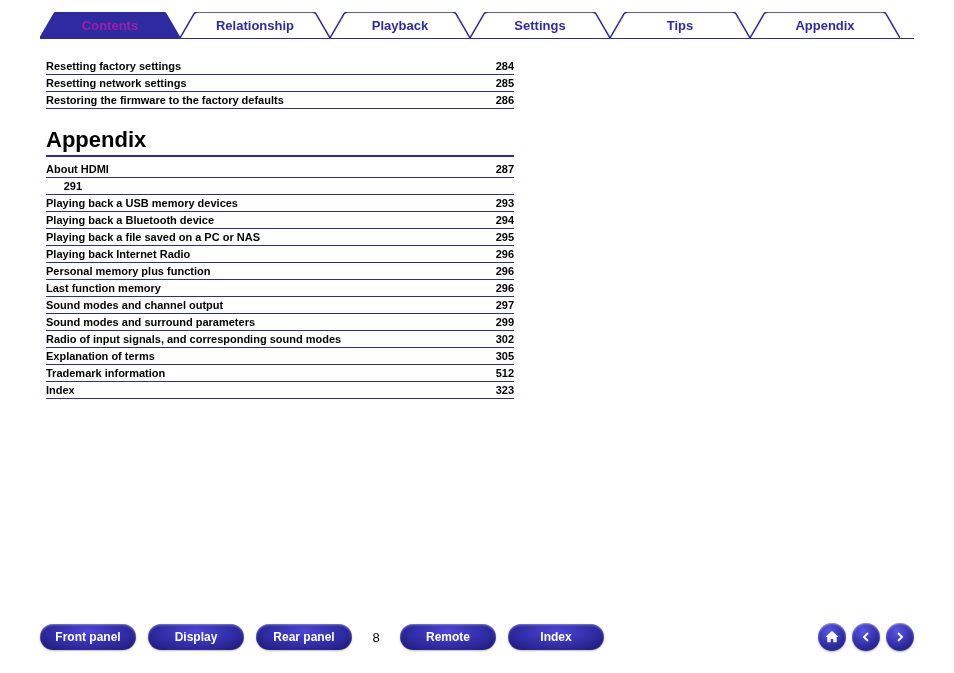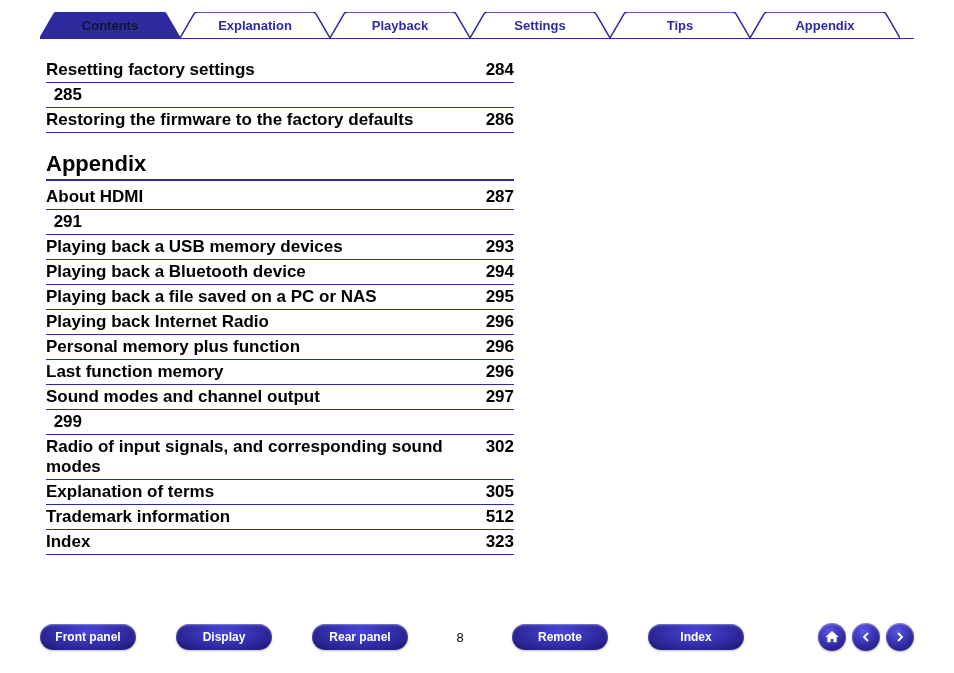--- a/index.html
+++ b/index.html
@@ -32,21 +32,21 @@
     align-items: center;
     justify-content: center;
     font-weight: bold;
     font-size: 13px;
     color: #2e2aa0;
     cursor: pointer;
     padding: 0 18px;
   }
   .tab svg { position:absolute; inset:0; width:100%; height:100%; }
   .tab span { position: relative; z-index: 2; }
-  .tab.active span { color: #0f172a; }
+  .tab.active span { color: #a21caf; }
   .tab.active .tab-fill { fill:#2e2aa0; }
   .tab .tab-fill { fill:#fff; }
   .tab .tab-stroke { stroke:#2e2aa0; stroke-width:1.5; fill:none; }
   .topnav-underline {
     position:absolute;
     left:40px; right:40px;
     top: 38px;
     border-bottom:1px solid #2e2aa0;
     z-index:0;
   }
@@ -56,21 +56,21 @@
     padding: 20px 46px 0 46px;
     width: 560px;
   }
   .toc-row {
     display:flex;
     justify-content: space-between;
     align-items: baseline;
     border-bottom: 1px solid #2e2aa0;
     padding: 2px 0 2px 0;
     font-weight: bold;
-    font-size: 17px;
+    font-size: 11px;
     color:#000;
   }
   .toc-row .lbl { flex:1; padding-right:8px; cursor:pointer; }
   .toc-row .pg  { width:36px; text-align:right; cursor:pointer; }
 
   .section-title {
     font-size: 22px;
     font-weight: bold;
     color:#000;
     margin: 18px 0 4px 0;
@@ -78,21 +78,21 @@
     padding-bottom:2px;
   }
 
   
   .bottombar {
     position:absolute;
     left:0; right:0; bottom:22px;
     display:flex;
     align-items:center;
     padding: 0 40px;
-    gap: 40px;
+    gap: 12px;
   }
   .pill {
     background: radial-gradient(ellipse at 50% 30%, #4a45d8 0%, #2e2aa0 60%, #1c186f 100%);
     color:#fff;
     font-weight:bold;
     font-size:12px;
     border:none;
     height:26px;
     width:96px;
     border-radius: 13px / 13px;
@@ -133,21 +133,21 @@
       <path class="tab-fill" d="M0,26 L14,2 Q15,0 18,0 L122,0 Q125,0 126,2 L140,26 Z"></path>
       <path class="tab-stroke" d="M0,26 L14,2 Q15,0 18,0 L122,0 Q125,0 126,2 L140,26"></path>
     </svg>
     <span>Contents</span>
   </div>
   <div class="tab" style="width:150px">
     <svg viewBox="0 0 150 26" preserveAspectRatio="none">
       <path class="tab-fill" d="M0,26 L14,2 Q15,0 18,0 L132,0 Q135,0 136,2 L150,26 Z"></path>
       <path class="tab-stroke" d="M0,26 L14,2 Q15,0 18,0 L132,0 Q135,0 136,2 L150,26"></path>
     </svg>
-    <span>Explanation</span>
+    <span>Relationship</span>
   </div>
   <div class="tab" style="width:140px">
     <svg viewBox="0 0 140 26" preserveAspectRatio="none">
       <path class="tab-fill" d="M0,26 L14,2 Q15,0 18,0 L122,0 Q125,0 126,2 L140,26 Z"></path>
       <path class="tab-stroke" d="M0,26 L14,2 Q15,0 18,0 L122,0 Q125,0 126,2 L140,26"></path>
     </svg>
     <span>Playback</span>
   </div>
   <div class="tab" style="width:140px">
     <svg viewBox="0 0 140 26" preserveAspectRatio="none">
@@ -173,20 +173,21 @@
 </div>
 
 <div class="content">
 
   <div id="toc-upper">
         <div class="toc-row">
           <span class="lbl">Resetting factory settings</span>
           <span class="pg">284</span>
         </div>
         <div class="toc-row">
+          <span class="lbl">Resetting network settings</span>
           <span class="pg">285</span>
         </div>
         <div class="toc-row">
           <span class="lbl">Restoring the firmware to the factory defaults</span>
           <span class="pg">286</span>
         </div>
       </div>
 
   <div class="section-title">Appendix</div>
 
@@ -220,20 +221,21 @@
         </div>
         <div class="toc-row">
           <span class="lbl">Last function memory</span>
           <span class="pg">296</span>
         </div>
         <div class="toc-row">
           <span class="lbl">Sound modes and channel output</span>
           <span class="pg">297</span>
         </div>
         <div class="toc-row">
+          <span class="lbl">Sound modes and surround parameters</span>
           <span class="pg">299</span>
         </div>
         <div class="toc-row">
           <span class="lbl">Radio of input signals, and corresponding sound modes</span>
           <span class="pg">302</span>
         </div>
         <div class="toc-row">
           <span class="lbl">Explanation of terms</span>
           <span class="pg">305</span>
         </div>

